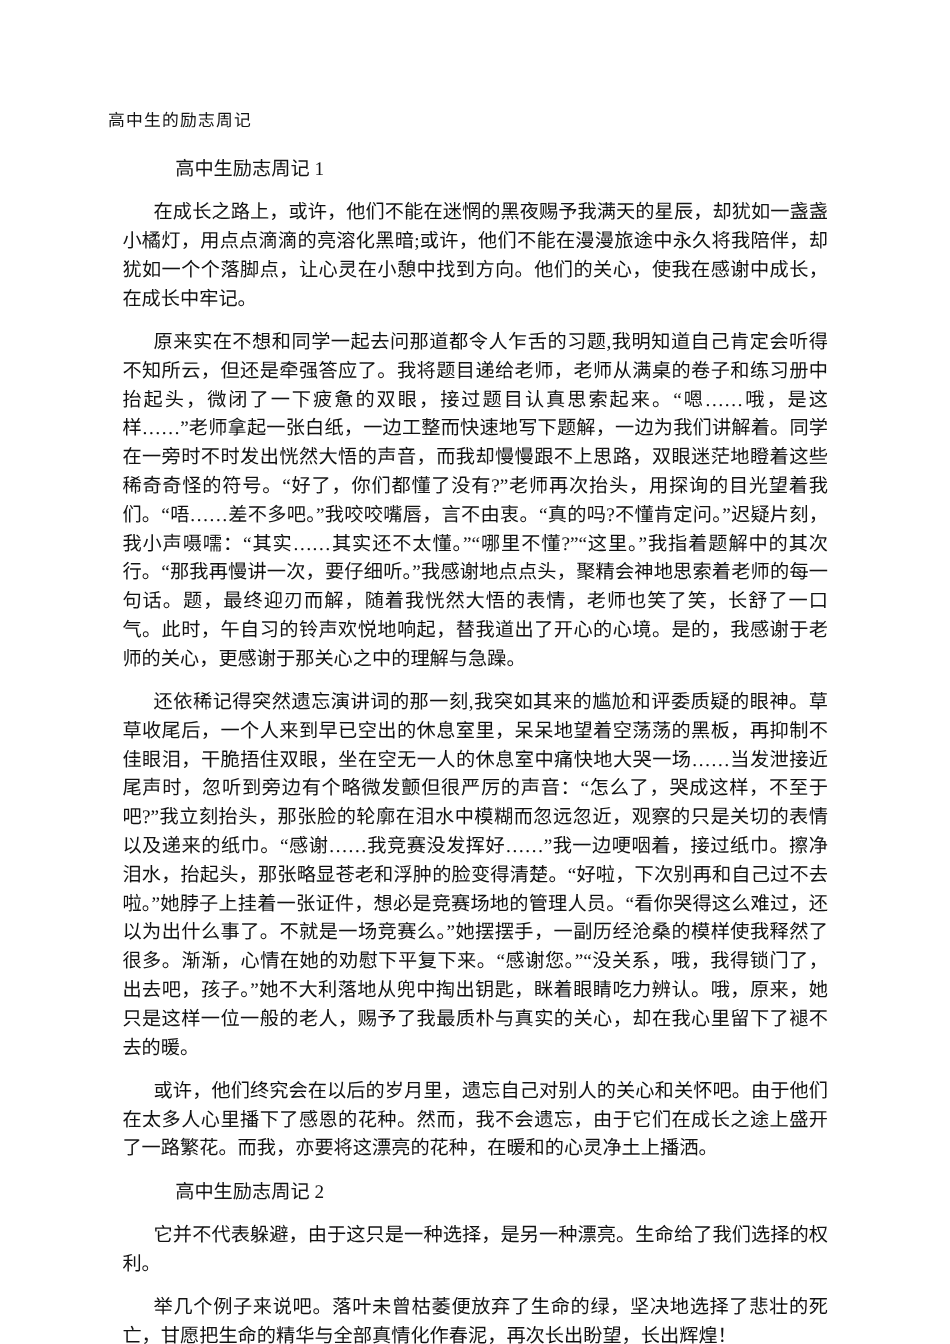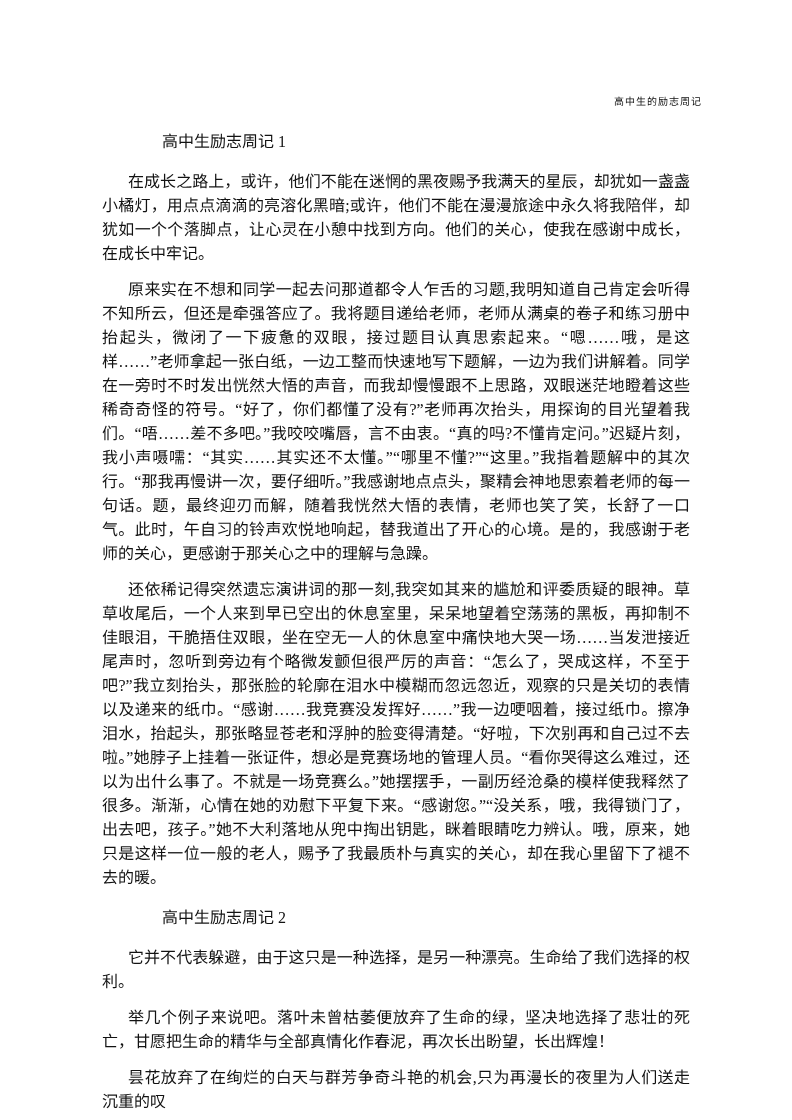--- a/index.html
+++ b/index.html
@@ -16,28 +16,28 @@
   }
   .page {
     box-sizing: border-box;
     width: 792px;
     height: 1120px;
     background: #ffffff;
     padding: 90px 90px 0 90px;
   }
   .doc-title {
     margin: 0 0 16px 0;
-    font-size: 10px;
+    font-size: 14px;
     font-weight: normal;
     line-height: 24px;
-    text-align: right;
+    text-align: left;
     letter-spacing: 1px;
   }
   .section-heading {
-    margin: 16px;
+    margin: 0;
     font-size: 16px;
     font-weight: normal;
     line-height: 24px;
     text-indent: 56px;
   }
   .body-para {
     margin: 12px;
     font-size: 16px;
     line-height: 24px;
     text-align: justify;
@@ -51,20 +51,21 @@
 
 <div class="page">
 
   <h1 class="doc-title">高中生的励志周记</h1>
 
   <div>
     <p class="section-heading">高中生励志周记 1</p>
     <p class="body-para">在成长之路上，或许，他们不能在迷惘的黑夜赐予我满天的星辰，却犹如一盏盏小橘灯，用点点滴滴的亮溶化黑暗;或许，他们不能在漫漫旅途中永久将我陪伴，却犹如一个个落脚点，让心灵在小憩中找到方向。他们的关心，使我在感谢中成长，在成长中牢记。</p>
     <p class="body-para">原来实在不想和同学一起去问那道都令人乍舌的习题,我明知道自己肯定会听得不知所云，但还是牵强答应了。我将题目递给老师，老师从满桌的卷子和练习册中抬起头，微闭了一下疲惫的双眼，接过题目认真思索起来。“嗯……哦，是这样……”老师拿起一张白纸，一边工整而快速地写下题解，一边为我们讲解着。同学在一旁时不时发出恍然大悟的声音，而我却慢慢跟不上思路，双眼迷茫地瞪着这些稀奇奇怪的符号。“好了，你们都懂了没有?”老师再次抬头，用探询的目光望着我们。“唔……差不多吧。”我咬咬嘴唇，言不由衷。“真的吗?不懂肯定问。”迟疑片刻，我小声嗫嚅：“其实……其实还不太懂。”“哪里不懂?”“这里。”我指着题解中的其次行。“那我再慢讲一次，要仔细听。”我感谢地点点头，聚精会神地思索着老师的每一句话。题，最终迎刃而解，随着我恍然大悟的表情，老师也笑了笑，长舒了一口气。此时，午自习的铃声欢悦地响起，替我道出了开心的心境。是的，我感谢于老师的关心，更感谢于那关心之中的理解与急躁。</p>
     <p class="body-para">还依稀记得突然遗忘演讲词的那一刻,我突如其来的尴尬和评委质疑的眼神。草草收尾后，一个人来到早已空出的休息室里，呆呆地望着空荡荡的黑板，再抑制不佳眼泪，干脆捂住双眼，坐在空无一人的休息室中痛快地大哭一场……当发泄接近尾声时，忽听到旁边有个略微发颤但很严厉的声音：“怎么了，哭成这样，不至于吧?”我立刻抬头，那张脸的轮廓在泪水中模糊而忽远忽近，观察的只是关切的表情以及递来的纸巾。“感谢……我竞赛没发挥好……”我一边哽咽着，接过纸巾。擦净泪水，抬起头，那张略显苍老和浮肿的脸变得清楚。“好啦，下次别再和自己过不去啦。”她脖子上挂着一张证件，想必是竞赛场地的管理人员。“看你哭得这么难过，还以为出什么事了。不就是一场竞赛么。”她摆摆手，一副历经沧桑的模样使我释然了很多。渐渐，心情在她的劝慰下平复下来。“感谢您。”“没关系，哦，我得锁门了，出去吧，孩子。”她不大利落地从兜中掏出钥匙，眯着眼睛吃力辨认。哦，原来，她只是这样一位一般的老人，赐予了我最质朴与真实的关心，却在我心里留下了褪不去的暖。</p>
+    <p class="body-para">或许，他们终究会在以后的岁月里，遗忘自己对别人的关心和关怀吧。由于他们在太多人心里播下了感恩的花种。然而，我不会遗忘，由于它们在成长之途上盛开了一路繁花。而我，亦要将这漂亮的花种，在暖和的心灵净土上播洒。</p>
   </div>
 
   <div>
     <p class="section-heading">高中生励志周记 2</p>
     <p class="body-para">它并不代表躲避，由于这只是一种选择，是另一种漂亮。生命给了我们选择的权利。</p>
     <p class="body-para">举几个例子来说吧。落叶未曾枯萎便放弃了生命的绿，坚决地选择了悲壮的死亡，甘愿把生命的精华与全部真情化作春泥，再次长出盼望，长出辉煌！</p>
     <p class="body-para">昙花放弃了在绚烂的白天与群芳争奇斗艳的机会,只为再漫长的夜里为人们送走沉重的叹</p>
   </div>
 
 </div>

